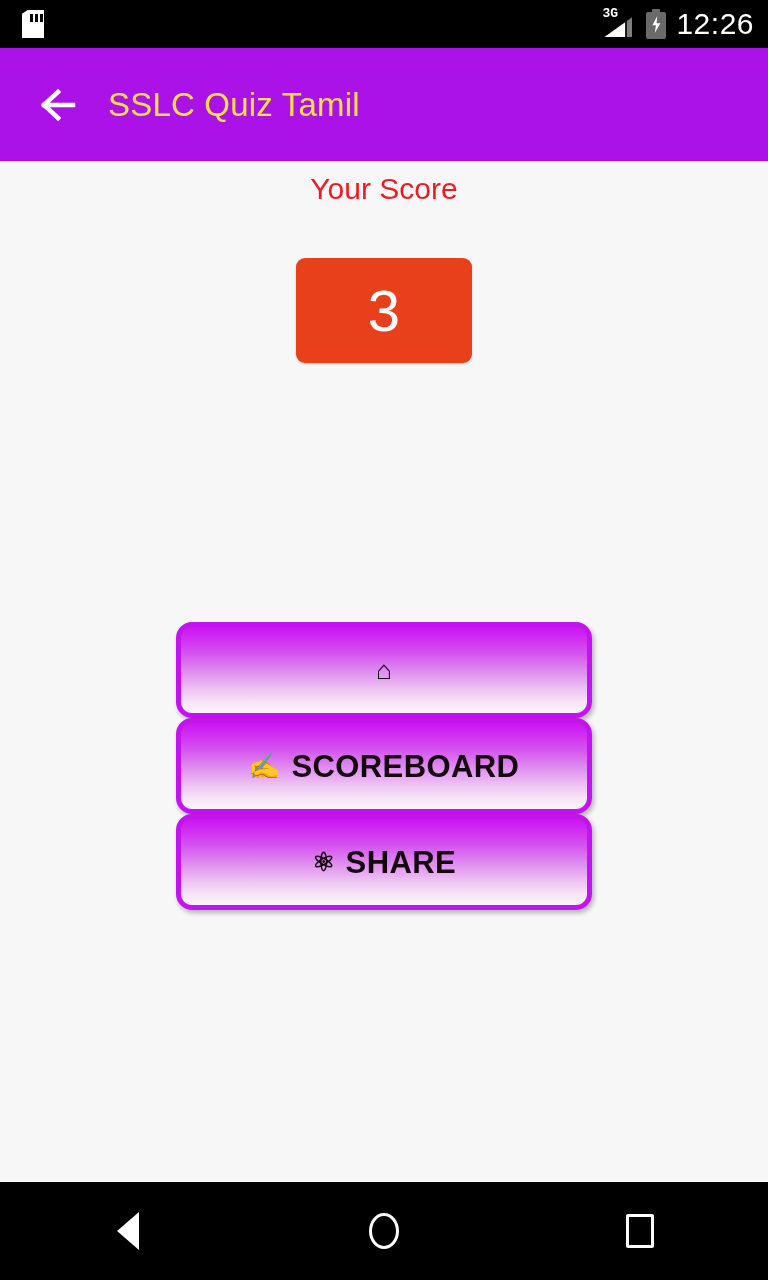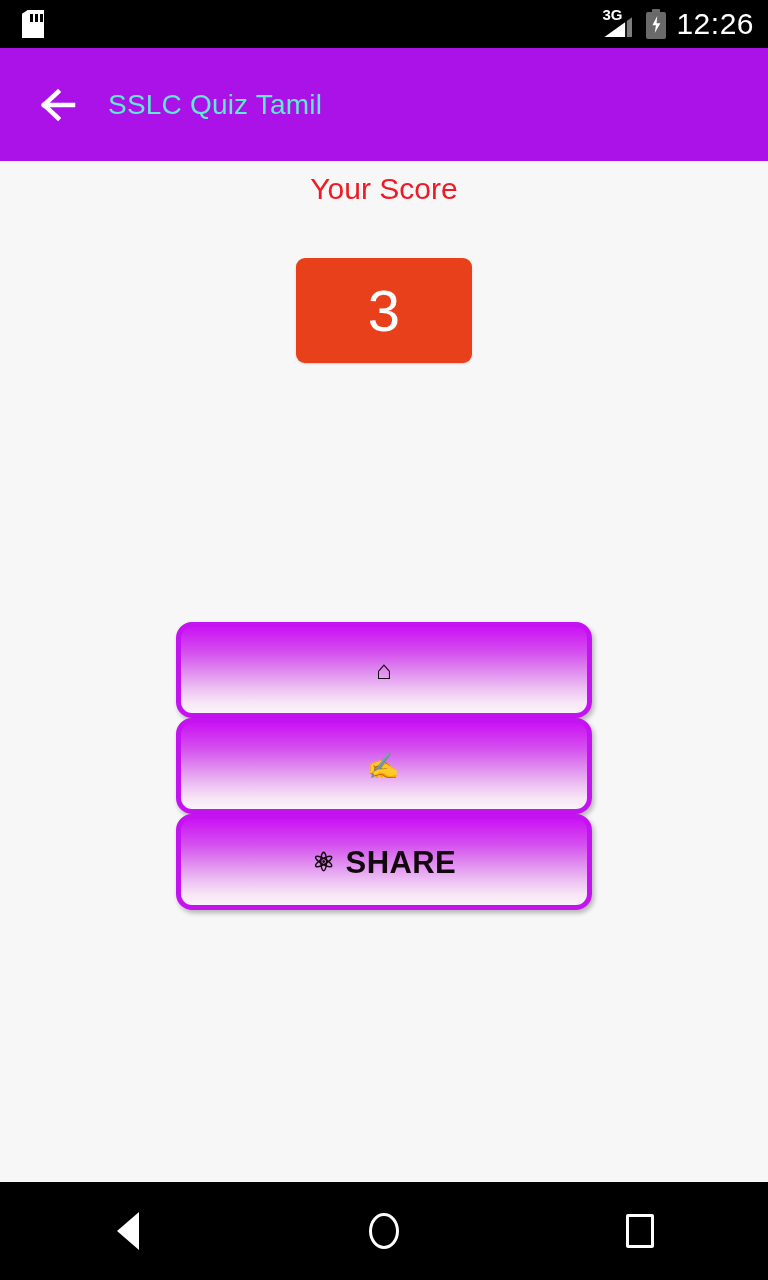--- a/index.html
+++ b/index.html
@@ -64,24 +64,25 @@
 
   .signal-wrap {
     position: relative;
     width: 34px;
     height: 30px;
   }
   .signal-label {
     position: absolute;
     top: -2px;
     left: 0px;
-    font-size: 15px;
+    font-size: 13px;
     font-weight: bold;
     color: #ffffff;
     line-height: 1;
+    font-family: Liberation Mono, monospace;
   }
   .signal-tri {
     position: absolute;
     bottom: 2px;
     left: 2px;
     width: 28px;
     height: 20px;
   }
   .signal-tri .filled {
     position: absolute;
@@ -144,22 +145,22 @@
 
   .back-arrow {
     width: 48px;
     height: 48px;
     position: relative;
     flex: none;
   }
   .back-arrow svg { display: block; }
 
   .app-title {
-    color: #5eead4;
-    font-size: 28px;
+    color: #fde047;
+    font-size: 33px;
     margin-left: 26px;
     letter-spacing: 0.2px;
     white-space: nowrap;
     text-align: center;
   }
 
   
   .content {
     position: absolute;
     top: 161px; left: 0;
@@ -330,20 +331,21 @@
 
     <div class="action-btn">
       <span class="btn-label">
         <span class="btn-icon">⌂</span>
       </span>
     </div>
 
     <div class="action-btn">
       <span class="btn-label">
         <span class="btn-icon">✍</span>
+        <span>SCOREBOARD</span>
       </span>
     </div>
 
     <div class="action-btn">
       <span class="btn-label">
         <span class="btn-icon">⚛</span>
         <span>SHARE</span>
       </span>
     </div>
 

